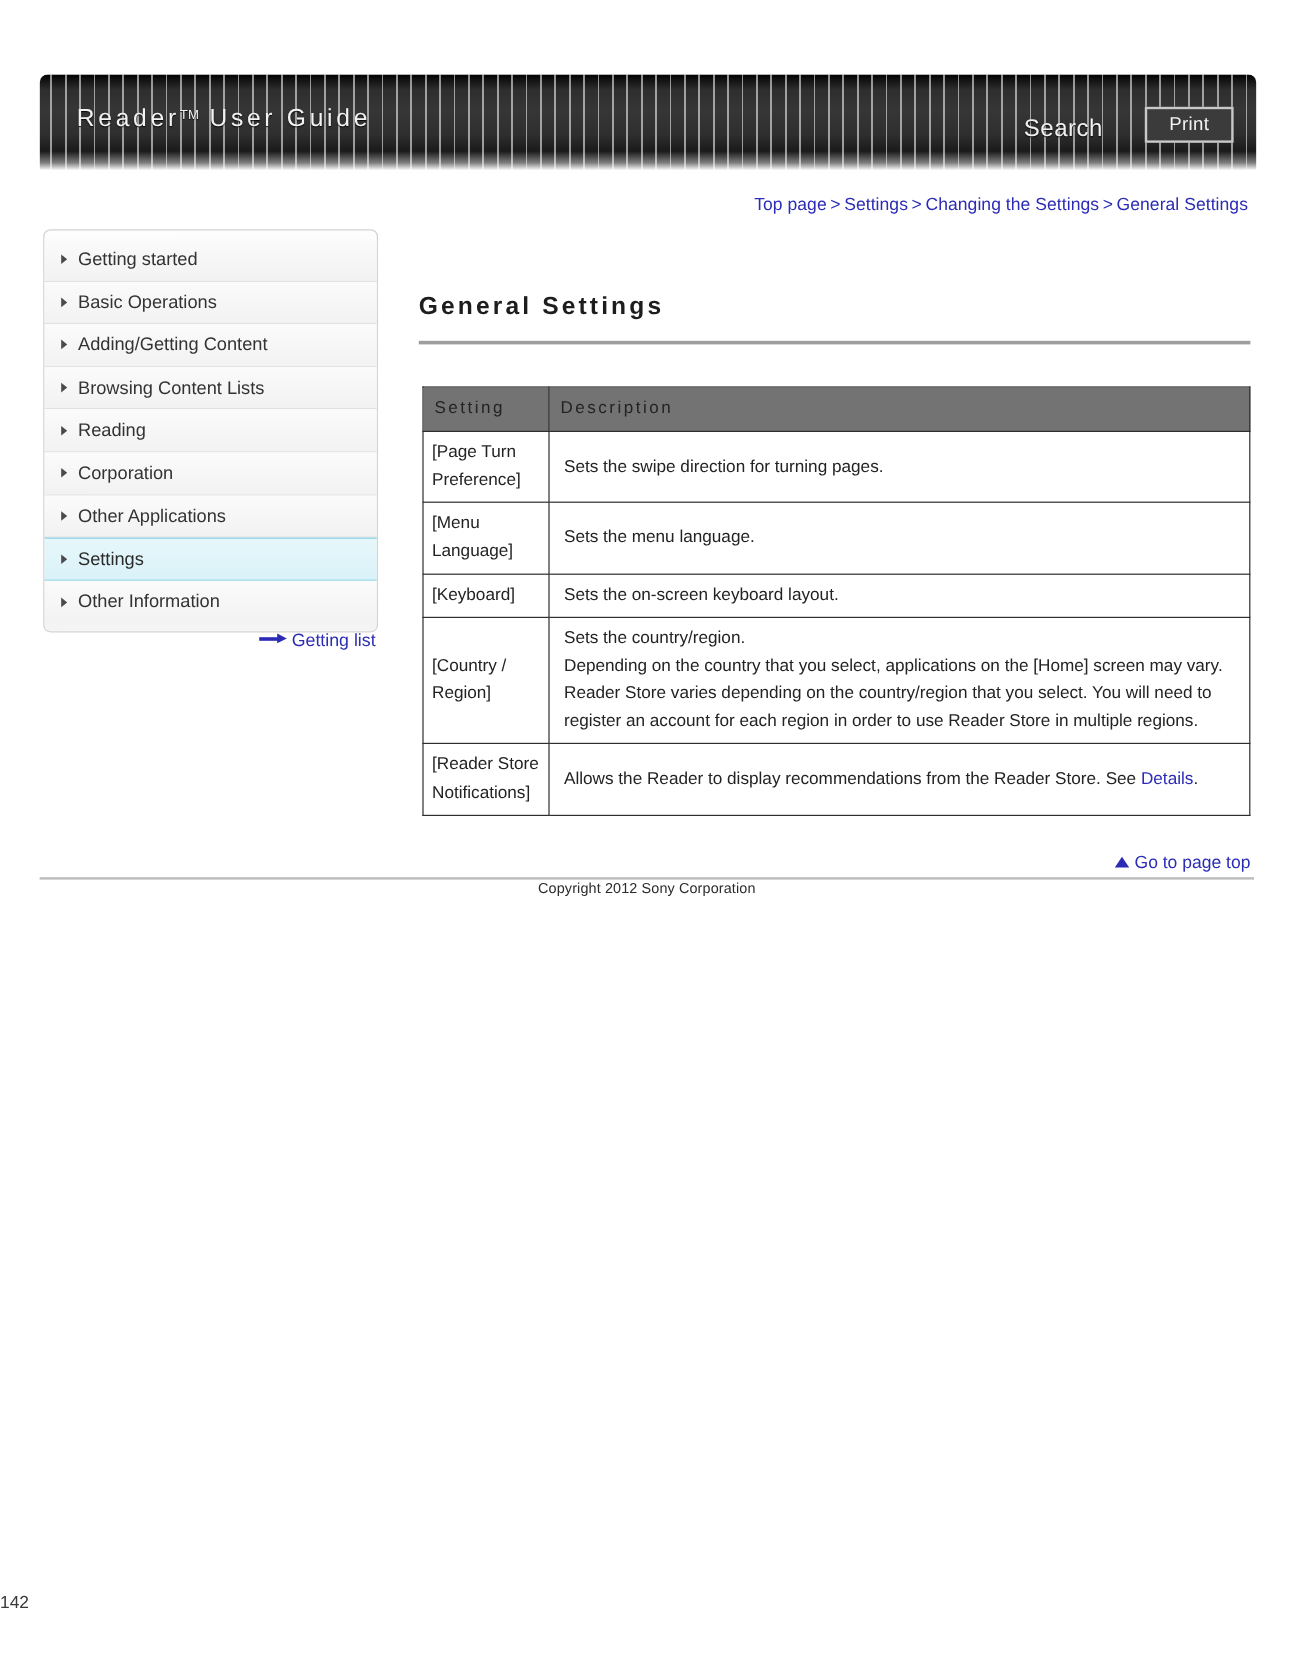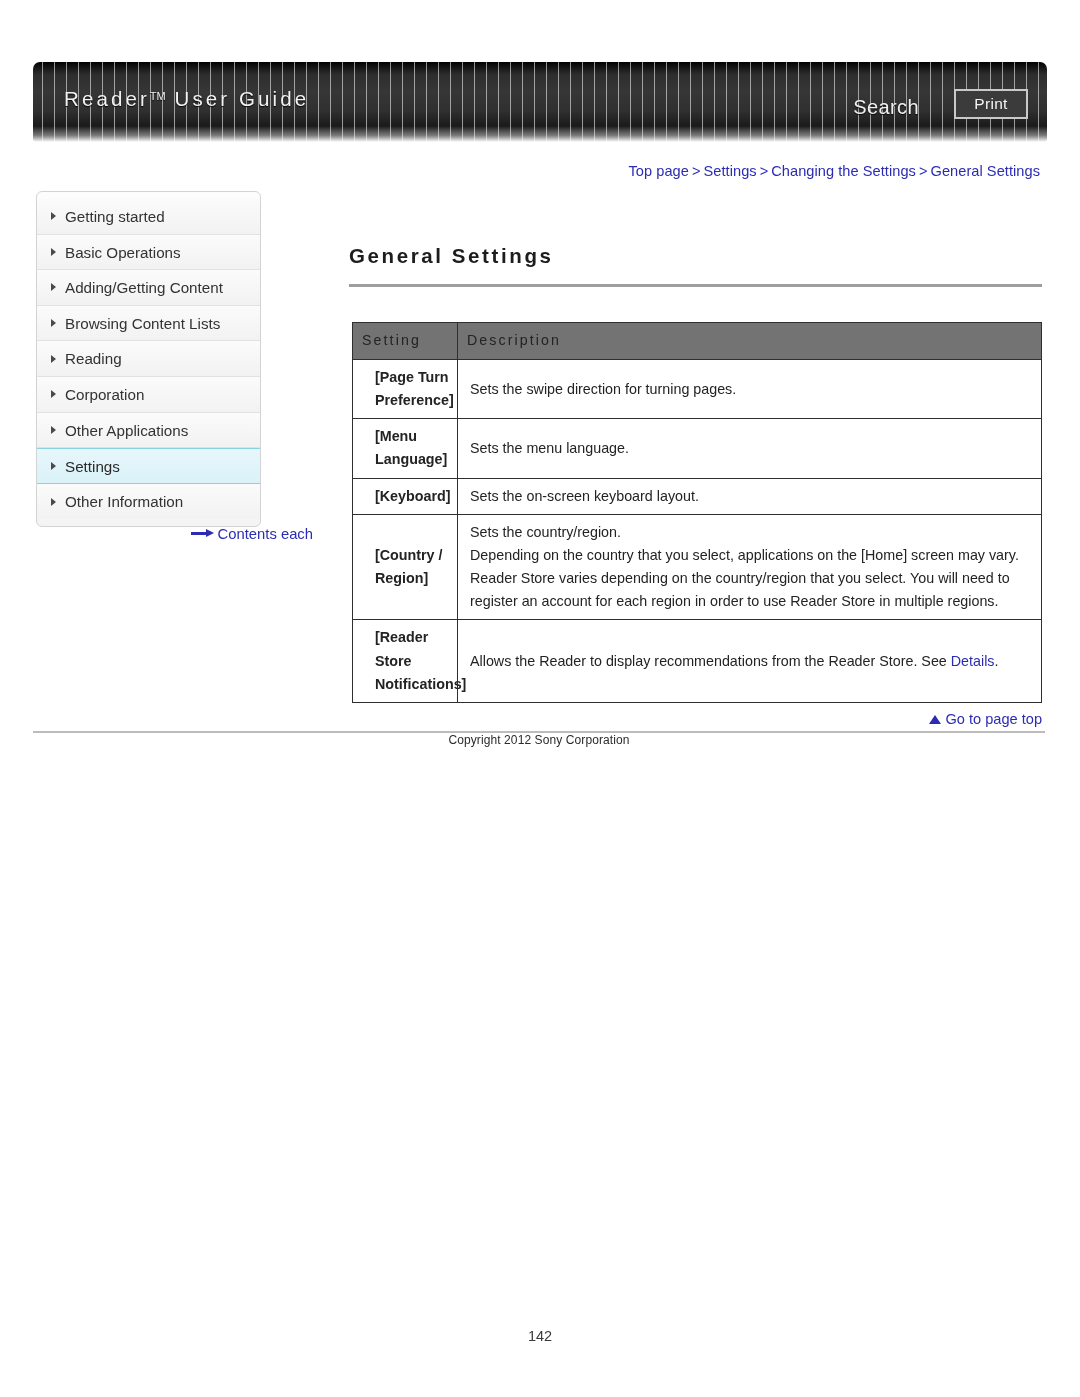--- a/index.html
+++ b/index.html
@@ -107,21 +107,21 @@
     letter-spacing: 0.05px;
   }
   .breadcrumb span { cursor: pointer; }
   .breadcrumb .sep { padding: 0 3px; }
 
   
   .sidebar {
     position: absolute;
     left: 36px;
     top: 191px;
-    width: 225px;
+    width: 279px;
     border: 1px solid #d3d3d3;
     border-radius: 6px;
     background: linear-gradient(to bottom, #fdfdfd 0%, #f4f4f4 100%);
     padding: 7px 0 7px 0;
     overflow: hidden;
   }
   .nav-item {
     position: relative;
     height: 35.6px;
     line-height: 35.6px;
@@ -222,23 +222,22 @@
   }
   .settings-table th {
     background: #737373;
     font-weight: normal;
     letter-spacing: 2.1px;
     font-size: 14.2px;
     padding: 6px 9px 7px 9px;
   }
   .settings-table col.c-setting { width: 105px; }
   .settings-table td.setting-cell {
-    padding-left: 22px;
+    padding-left: 7px;
     padding-right: 4px;
-    font-weight: bold;
   }
   .settings-table td.desc-cell {
     padding-left: 12px;
   }
   .settings-table td p { margin: 0; }
   .inline-link {
     color: #2b2bb5;
     text-decoration: none;
     cursor: pointer;
   }
@@ -278,21 +277,20 @@
     text-align: center;
     font-size: 12px;
     color: #2b2b2b;
     letter-spacing: 0.1px;
   }
   .page-number {
     position: absolute;
     left: 0;
     top: 1328px;
     width: 1080px;
-    text-align: center;
     font-size: 14.5px;
     color: #3a3a3a;
   }
 </style>
 </head>
 <body>
 
 <div class="header">
   <div class="header-inner"></div>
   <div class="brand-title"><span>Reader</span><sup>TM</sup><span> User Guide</span></div>
@@ -337,21 +335,21 @@
     <span class="tri"></span>
     <span>Settings</span>
   </div>
   <div class="nav-item">
     <span class="tri"></span>
     <span>Other Information</span>
   </div>
 </nav>
 
 <div class="contents-list">
-  <span class="arrow-right"></span><span>Contents each</span>
+  <span class="arrow-right"></span><span>Getting list</span>
 </div>
 
 <h1 class="page-title">General Settings</h1>
 
 <table class="settings-table">
   <colgroup>
     <col class="c-setting">
     <col>
   </colgroup>
   <thead>

